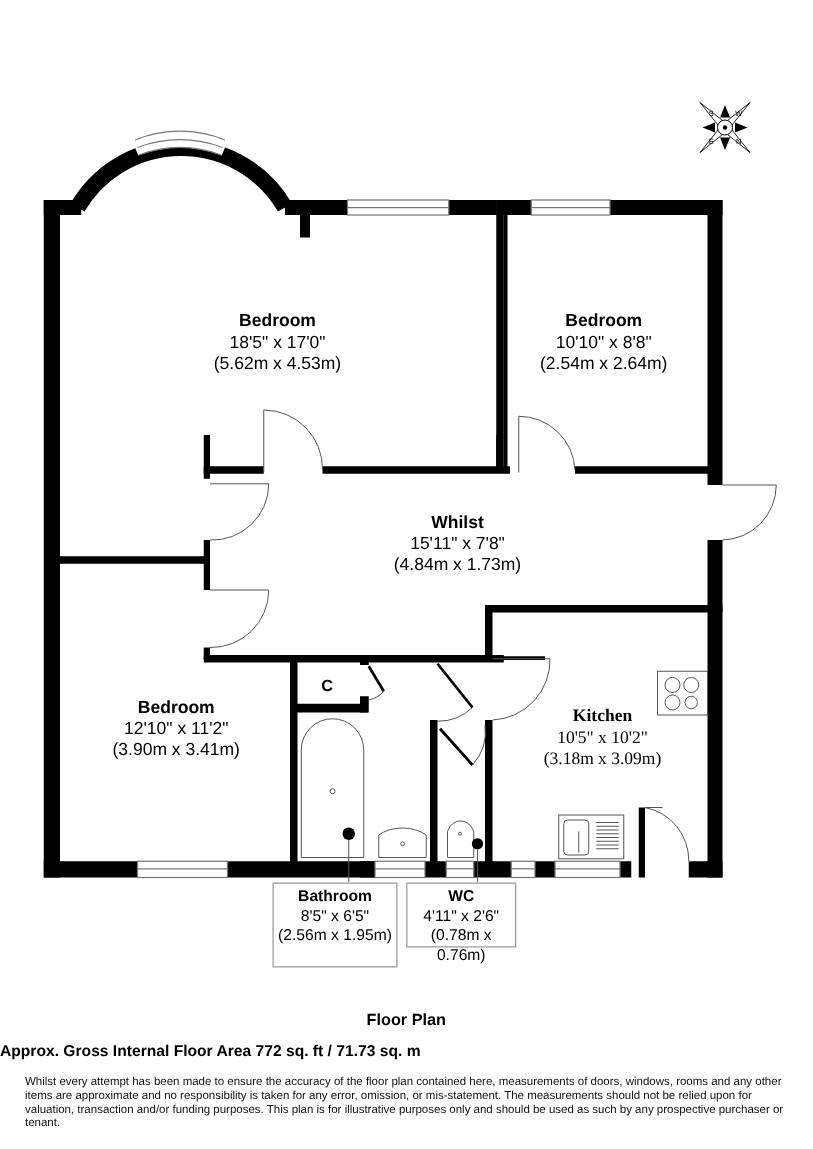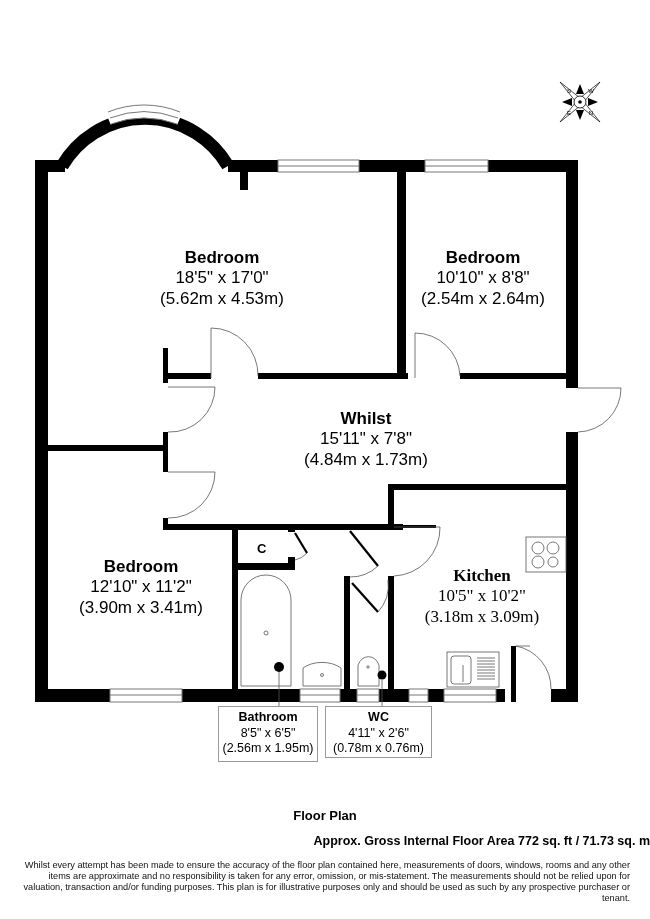--- a/index.html
+++ b/index.html
@@ -1,26 +1,26 @@
 <!DOCTYPE html>
 <html><head>
 <meta charset="utf-8">
 <style>
   html, body { margin: 0; padding: 0; background: #ffffff; }
   body { width: 650px; height: 919px; position: relative; overflow: hidden; font-family: "Liberation Sans", sans-serif; color: #000; }
   #plan { position: absolute; left: 0; top: 0; }
-  .room-label { position: absolute; text-align: center; line-height: 1.2; font-size: 17px; transform: translateX(-50%); white-space: nowrap; }
+  .room-label { position: absolute; text-align: center; line-height: 1.2; font-size: 14px; transform: translateX(-50%); white-space: nowrap; }
   .room-label .name { font-weight: bold; display: block; }
   .room-label .dim { display: block; }
   .box-label { position: absolute; border: 1px solid #9a9a9a; background: #fff; text-align: center; font-size: 12.5px; line-height: 1.25; padding: 3px 2px; box-sizing: border-box; }
   .box-label .name { font-weight: bold; display: block; }
   .box-label .dim { display: block; }
   .c-label { position: absolute; font-weight: bold; font-size: 13px; }
   .plan-title { position: absolute; left: 0; width: 650px; top: 765px; text-align: center; font-weight: bold; font-size: 13px; margin-top: 43px; }
-  .footer { position: absolute; left: 0; width: 650px; top: 834px; text-align: right; }
+  .footer { position: absolute; left: 0; width: 650px; top: 834px; text-align: left; }
   .footer .area { font-weight: bold; font-size: 12.5px; display: block; }
   .footer .disclaimer { font-size: 9.2px; line-height: 1.2; display: block; width: 610px; margin: 12px auto 0; color: #111; }
   .compass { position: absolute; left: 556px; top: 78px; }
 </style>
 </head>
 <body>
 
 <svg id="plan" width="650" height="919" viewBox="0 0 650 919" xmlns="http://www.w3.org/2000/svg">
   <g fill="#000">
 
@@ -213,26 +213,26 @@
   <span class="dim">12'10" x 11'2"</span>
   <span class="dim">(3.90m x 3.41m)</span>
 </div>
 <div class="room-label" style="left:482px; top:566px;font-family:Liberation Serif, serif;">
   <span class="name">Kitchen</span>
   <span class="dim">10'5" x 10'2"</span>
   <span class="dim">(3.18m x 3.09m)</span>
 </div>
 <div class="c-label" style="left:257px; top:541px;">C</div>
 
-<div class="box-label" style="left:218px; top:706px; width:100px; height:56px;">
+<div class="box-label" style="left:218px; top:706px; width:100px; height:68px;">
   <span class="name">Bathroom</span>
   <span class="dim">8'5" x 6'5"</span>
   <span class="dim">(2.56m x 1.95m)</span>
 </div>
-<div class="box-label" style="left:325px; top:706px; width:107px; height:52px;">
+<div class="box-label" style="left:325px; top:706px; width:88px; height:52px;">
   <span class="name">WC</span>
   <span class="dim">4'11" x 2'6"</span>
   <span class="dim">(0.78m x 0.76m)</span>
 </div>
 
 <div class="plan-title">Floor Plan</div>
 
 <div class="footer">
   <span class="area">Approx. Gross Internal Floor Area 772 sq. ft / 71.73 sq. m</span>
   <span class="disclaimer">Whilst every attempt has been made to ensure the accuracy of the floor plan contained here, measurements of doors, windows, rooms and any other items are approximate and no responsibility is taken for any error, omission, or mis-statement. The measurements should not be relied upon for valuation, transaction and/or funding purposes. This plan is for illustrative purposes only and should be used as such by any prospective purchaser or tenant.</span>

